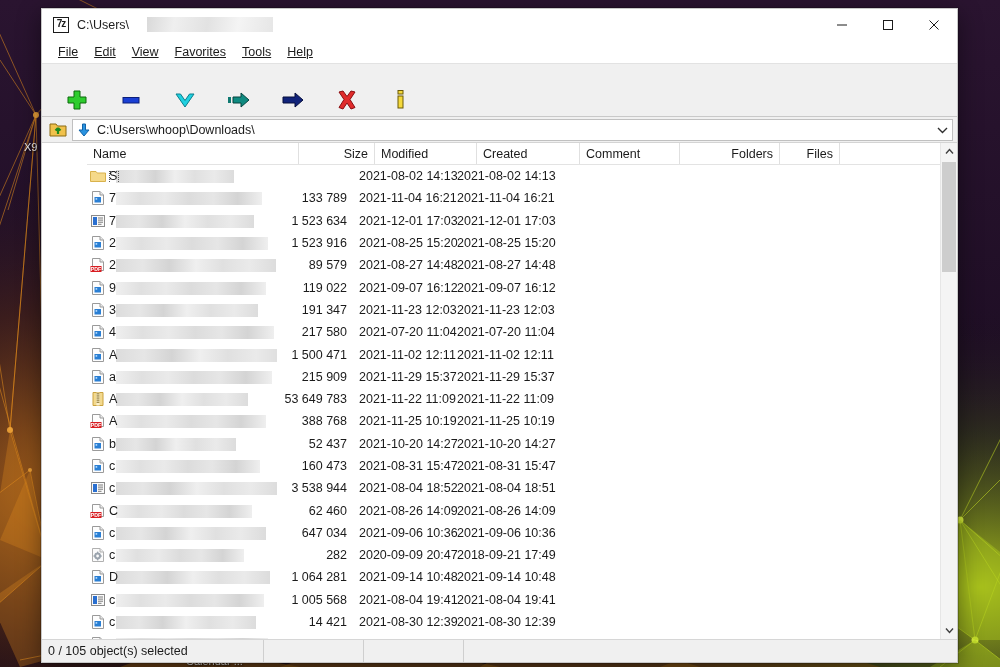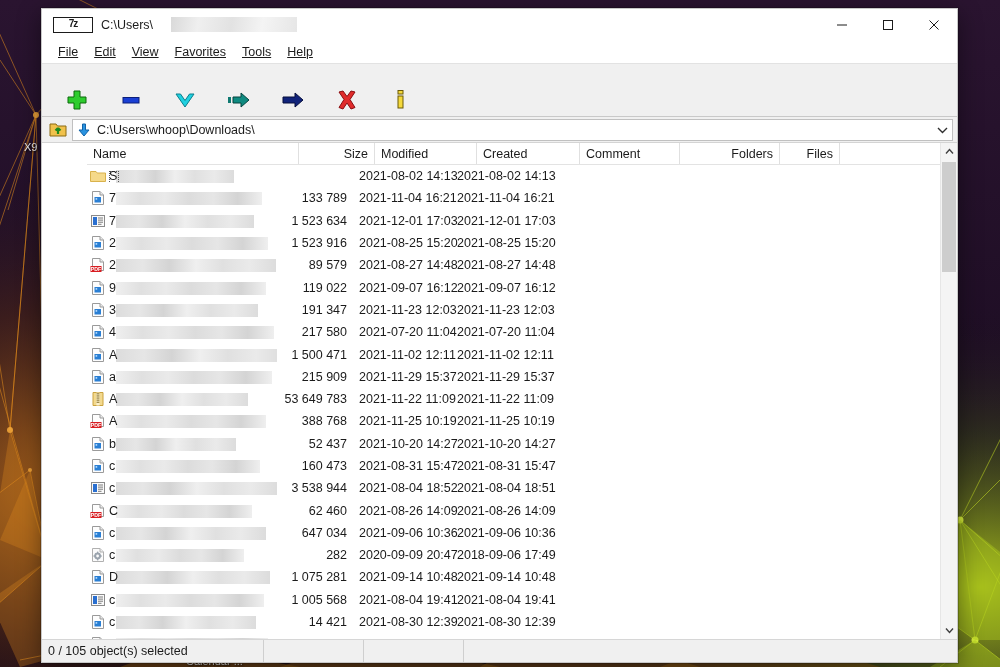--- a/index.html
+++ b/index.html
@@ -40,21 +40,21 @@
   }
 
   
   .titlebar {
     height: 31px; flex: 0 0 31px;
     background: #ffffff;
     display: flex; align-items: center;
     position: relative;
   }
   .title-icon {
-    width: 40px; height: 16px;
+    width: 16px; height: 16px;
     margin-left: 11px; margin-right: 8px;
     background: #ffffff;
     border: 1.6px solid #1b1b1b;
     color: #1b1b1b;
     font-size: 10px; font-weight: bold;
     line-height: 12.5px; text-align: center;
     letter-spacing: -1px;
     font-family: "Liberation Sans", sans-serif;
     flex: 0 0 auto;
   }
@@ -844,39 +844,39 @@
                 <rect x="10" y="8.4" width="1.8" height="1.3"></rect>
               </g>
             </svg>
           </span>
           <span class="c-name">
             <span class="namefirst">c</span>
             <span class="redact" style="position:absolute;left:7px;top:1px;height:19px;width:128px;background:linear-gradient(90deg,#efefef 0%,#e0e0e0 16.666666666666668%,#eaeaea 33.333333333333336%,#dcdcdc 50%,#e6e6e6 66.66666666666667%,#d4d4d4 83.33333333333333%,#efefef 100%);"></span>
           </span>
           <span class="c-size">282</span>
           <span class="c-mod">2020-09-09 20:47</span>
-          <span class="c-cre">2018-09-06 17:49</span>
+          <span class="c-cre">2018-09-21 17:49</span>
           <span class="c-com"></span>
           <span class="c-fol"></span>
           <span class="c-fil"></span>
         </div>
         <div class="row">
           <span class="c-icon">
             <svg width="16" height="16" viewBox="0 0 16 16">
               <path d="M2.5 1.5 H10 L13.5 5 V14.5 H2.5 Z" fill="#fdfdfd" stroke="#9a9a9a" stroke-width="1"></path>
               <path d="M10 1.5 V5 H13.5" fill="#e8e8e8" stroke="#9a9a9a" stroke-width="1"></path>
               <rect x="4.5" y="7" width="6.5" height="5.5" fill="#2a7fd4"></rect>
               <rect x="5.6" y="8.1" width="1.6" height="1.6" fill="#bfe2ff"></rect>
             </svg>
           </span>
           <span class="c-name">
             <span class="namefirst">D</span>
             <span class="redact" style="position:absolute;left:7px;top:1px;height:19px;width:154px;background:linear-gradient(90deg,#dcdcdc 0%,#e6e6e6 16.666666666666668%,#d4d4d4 33.333333333333336%,#efefef 50%,#e0e0e0 66.66666666666667%,#eaeaea 83.33333333333333%,#dcdcdc 100%);"></span>
           </span>
-          <span class="c-size">1 075 281</span>
+          <span class="c-size">1 064 281</span>
           <span class="c-mod">2021-09-14 10:48</span>
           <span class="c-cre">2021-09-14 10:48</span>
           <span class="c-com"></span>
           <span class="c-fol"></span>
           <span class="c-fil"></span>
         </div>
         <div class="row">
           <span class="c-icon">
             <svg width="16" height="16" viewBox="0 0 16 16">
               <rect x="1.5" y="2.5" width="13" height="11" fill="#fafafa" stroke="#8a8a8a" stroke-width="1"></rect>

